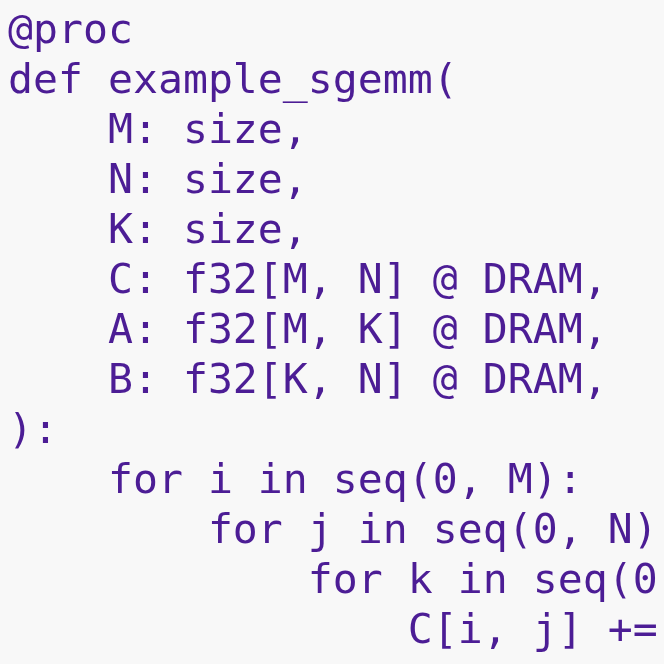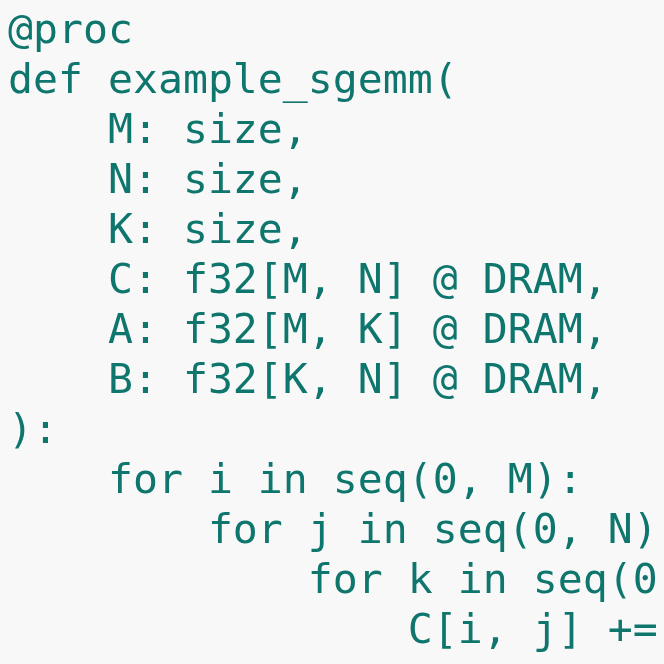--- a/index.html
+++ b/index.html
@@ -11,21 +11,21 @@
       background: #f8f8f8;
     }
     .code {
       position: absolute;
       left: 8px;
       top: 4px;
       margin: 0;
       font-family: "DejaVu Sans Mono", "Liberation Mono", monospace;
       font-size: 41.5px;
       line-height: 50px;
-      color: #0f766e;
+      color: #4c1d95;
       white-space: pre;
     }
     .line {
       display: block;
       height: 50px;
     }
   </style>
 </head>
 <body>
 

